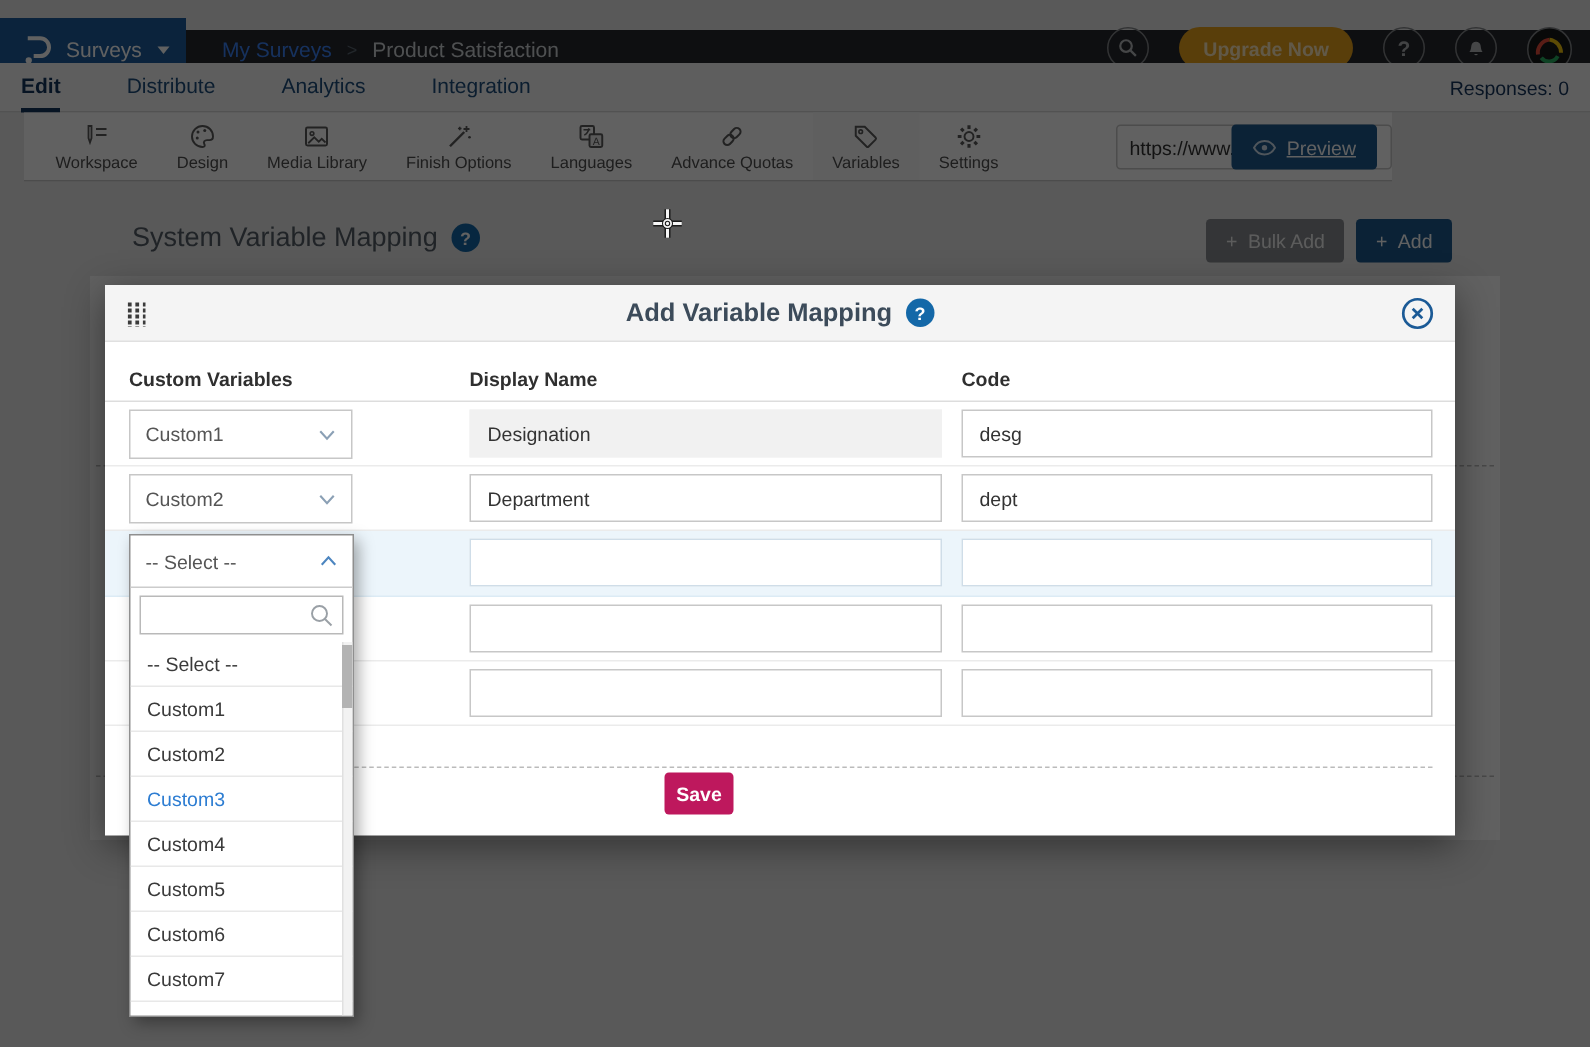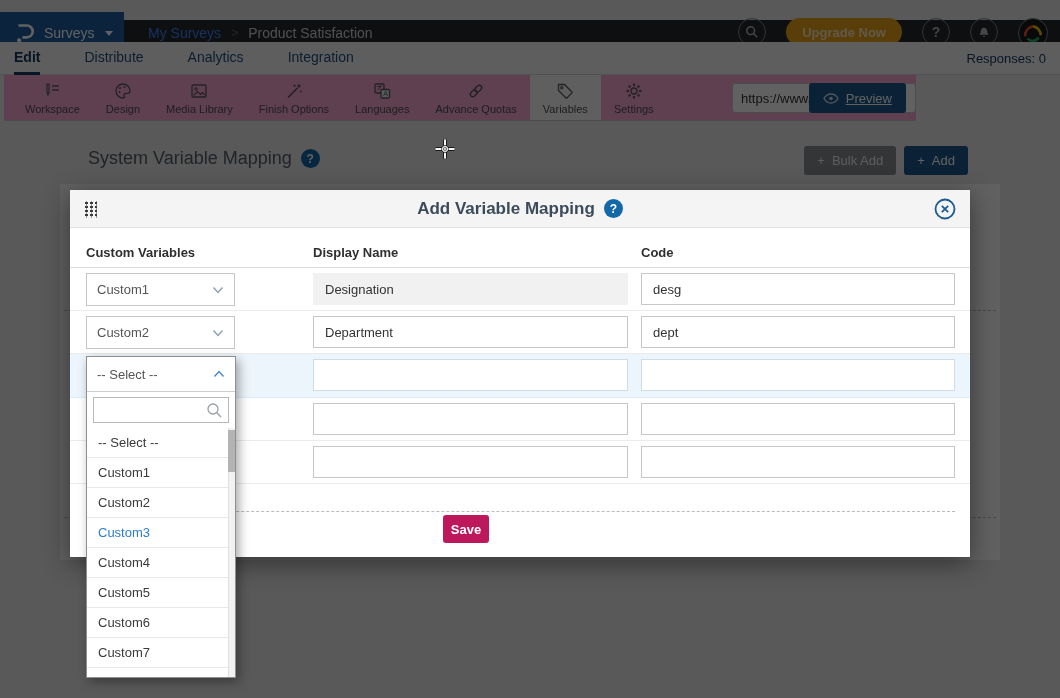--- a/index.html
+++ b/index.html
@@ -23,21 +23,21 @@
   #upgrade-btn { height:28px; padding:0 16px; border-radius:14px; background:#e9a21b; color:#ffe9be; font-size:13px; font-weight:bold; display:flex; align-items:center; }
   #avatar { width:30px; height:30px; border:1px solid #84878a; border-radius:50%; background:#17181a; display:flex; align-items:center; justify-content:center; overflow:hidden; }
 
   
   #navrow { position:absolute; left:0; top:42px; width:1060px; height:33px; background:#f6f7f8; border-bottom:1px solid #d7d7d7; display:flex; align-items:center; padding:0 14px; }
   .nav-tab { font-size:14px; color:#1f4e7c; margin-right:44px; height:33px; line-height:31px; }
   .nav-tab.active { color:#14365e; font-weight:bold; border-bottom:3px solid #14365e; }
   #responses { margin-left:auto; font-size:13px; color:#17365d; }
 
   
-  #toolbar { position:absolute; left:4px; top:75px; width:912px; height:46px; background:#f9a8d4; border-bottom:1px solid #c9c9c9; display:flex; align-items:stretch; padding-left:8px; }
+  #toolbar { position:absolute; left:16px; top:75px; width:912px; height:46px; background:#ffffff; border-bottom:1px solid #c9c9c9; display:flex; align-items:stretch; padding-left:8px; }
   .tool-item { display:flex; flex-direction:column; align-items:center; justify-content:center; padding:0 13px; gap:2px; }
   .tool-item.active { background:#fafafa; }
   .tool-item .lbl { font-size:11px; color:#4f4f4f; white-space:nowrap; }
   .tool-item svg { display:block; }
   #url-wrap { position:absolute; left:728px; top:8px; width:184px; height:30px; background:#fff; border:1px solid #c7c7c7; border-radius:3px; display:flex; align-items:center; padding:0 8px; gap:6px; }
   #url-text { font-size:13px; color:#333; white-space:nowrap; overflow:hidden; flex:1; }
   #preview-btn { position:absolute; right:10px; top:8px; height:30px; padding:0 14px; background:#1d5a8e; border-radius:3px; color:#fff; font-size:13px; display:flex; align-items:center; gap:7px;text-decoration:underline; }
 
   
   #page-title-row { position:absolute; left:88px; top:148px; display:flex; align-items:center; gap:9px; }

